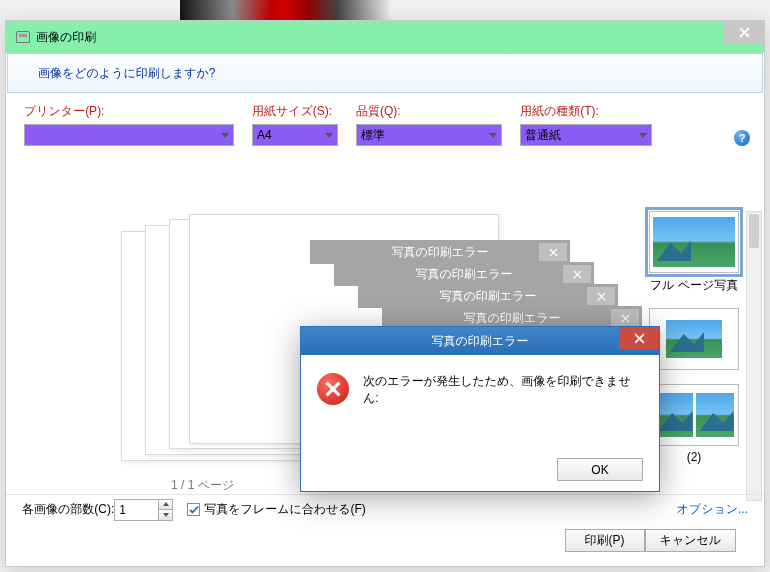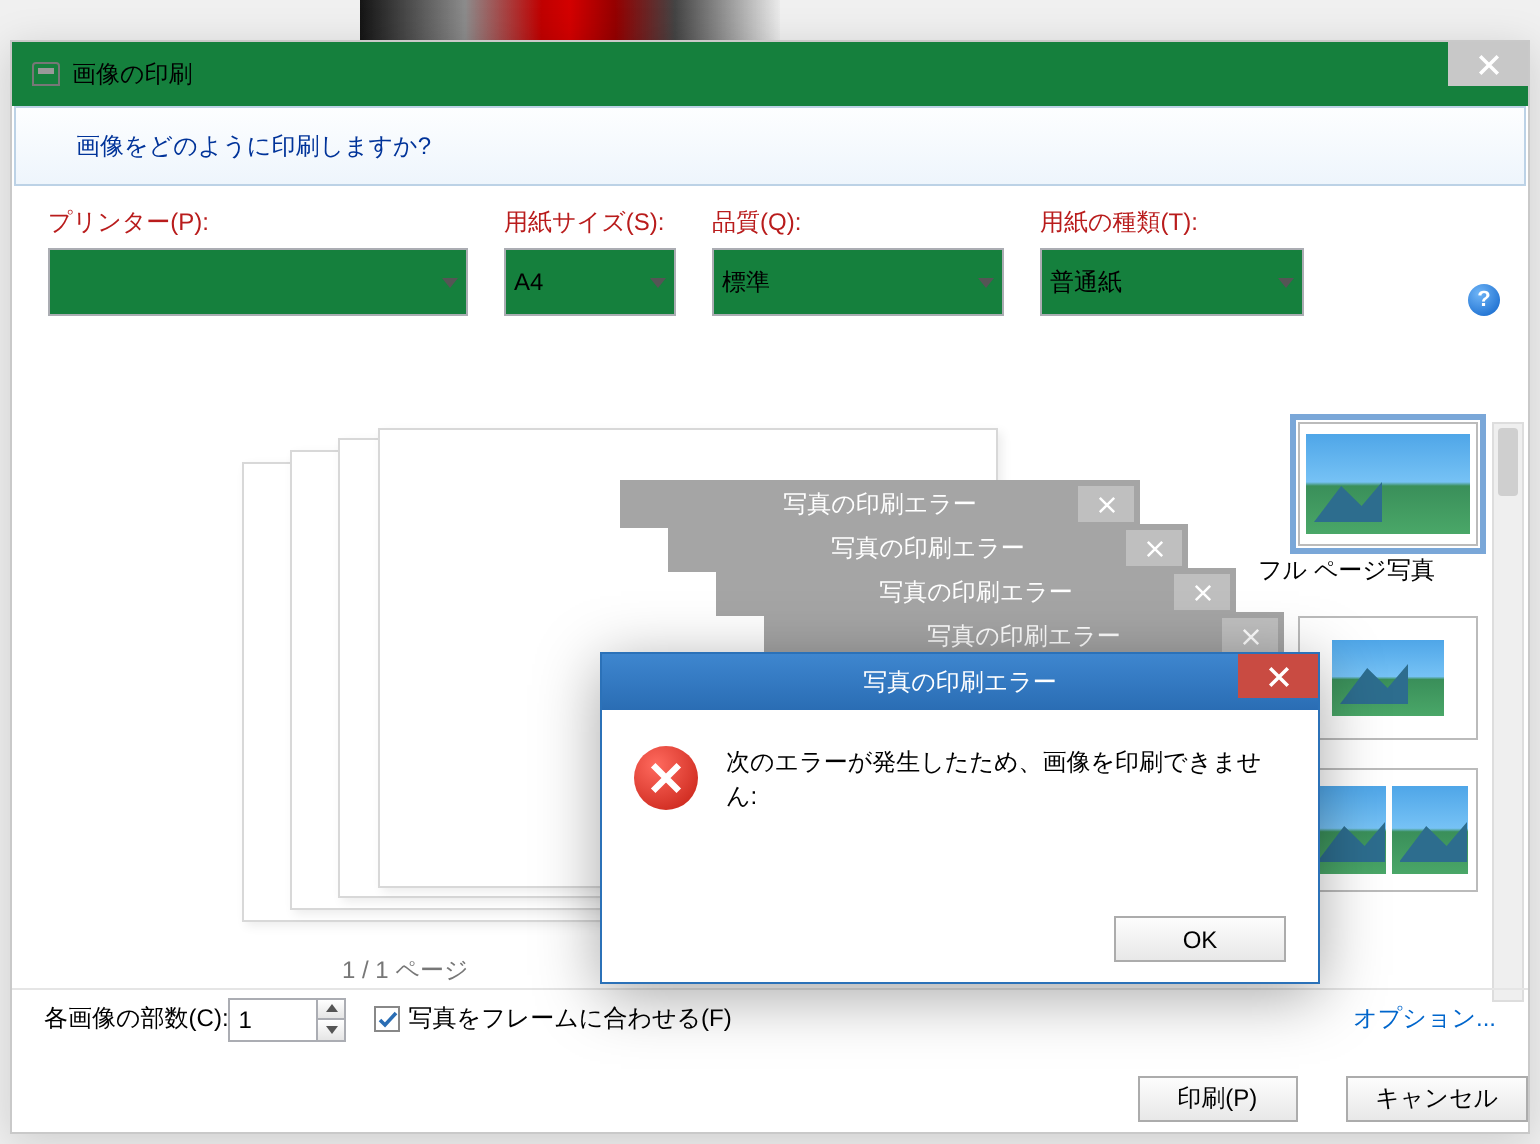--- a/index.html
+++ b/index.html
@@ -1,56 +1,56 @@
 <!DOCTYPE html>
 <html><head>
 <meta charset="utf-8">
 <style>
 *{box-sizing:border-box;margin:0;padding:0;font-family:"Meiryo UI","Yu Gothic UI",sans-serif;font-size:12px}
 body{background:#f0f0f0;width:770px;height:572px;overflow:hidden;position:relative}
 .partial-img{position:absolute;top:0;left:180px;width:210px;height:20px;background:linear-gradient(90deg,#333,#888,#b00,#555,#ccc);filter:contrast(1.4)}
 .main-window{position:absolute;top:20px;left:5px;right:5px;bottom:5px;background:#fff;border:1px solid #c9c9c9;box-shadow:0 4px 20px rgba(0,0,0,.15)}
-.title-row{height:32px;display:flex;align-items:center;padding:0 10px;background:#15803d;position:relative}
+.title-row{height:32px;display:flex;align-items:center;padding:0 10px;background:#86efac;position:relative}
 .title-row .printer-ico{width:14px;height:12px;border:1px solid #777;border-radius:2px 2px 0 0;margin-right:6px;position:relative}
 .title-row .printer-ico:after{content:"";position:absolute;left:2px;top:2px;right:2px;height:3px;background:#999}
 .close-x{position:absolute;right:0;top:0;width:40px;height:22px;background:#c8c8c8;color:#fff;display:flex;align-items:center;justify-content:center;cursor:default}
 .close-x svg{width:11px;height:11px}
 .banner{margin:0 1px;height:40px;background:linear-gradient(#fdfeff,#eef5fc);border:1px solid #bcd2e6;display:flex;align-items:center;padding-left:30px;color:#003399;font-size:14px}
 .options-row{display:flex;align-items:flex-end;gap:18px;padding:10px 18px 10px 18px;position:relative}
 .opt{display:flex;flex-direction:column;gap:4px}
 .opt label{color:#b91c1c}
-.sel{height:34px;border:1px solid #abadb3;background:#15803d;padding:0 4px;display:flex;align-items:center;justify-content:space-between;cursor:default}
+.sel{height:22px;border:1px solid #abadb3;background:#8b5cf6;padding:0 4px;display:flex;align-items:center;justify-content:space-between;cursor:default}
 .sel .chev{width:0;height:0;border-left:4px solid transparent;border-right:4px solid transparent;border-top:5px solid #555;margin-left:6px}
 .help-ico{width:16px;height:16px;border-radius:50%;background:radial-gradient(circle at 35% 30%,#6fb5f7,#0d62c9);color:#fff;font-weight:bold;display:flex;align-items:center;justify-content:center;position:absolute;right:14px;bottom:10px;font-size:11px;cursor:pointer}
 .work-area{position:absolute;top:190px;left:-5px;right:-5px;height:300px}
 .preview-stack{position:absolute;left:120px;top:0;width:360px;height:270px}
 .sheet{position:absolute;width:310px;height:230px;background:#fff;border:1px solid #d8d8d8;box-shadow:2px 2px 5px rgba(0,0,0,.08)}
 .page-indicator{position:absolute;left:170px;top:266px;color:#777}
 .layout-panel{position:absolute;right:10px;top:0;width:130px;height:290px}
-.layout-item{text-align:left;margin-bottom:14px}
+.layout-item{text-align:center;margin-bottom:14px}
 .thumb{width:90px;height:62px;margin:0 auto 4px;border:1px solid #bbb;background:#fff;display:flex;align-items:center;justify-content:center;overflow:hidden}
 .thumb.selected{outline:3px solid #7aa7d8;outline-offset:1px}
 .landscape{width:82px;height:50px;background:linear-gradient(#4fa6e8 0%,#76c2f5 48%,#3a8f5a 52%,#4aa768 100%);position:relative}
 .landscape:after{content:"";position:absolute;left:4px;bottom:6px;width:34px;height:20px;background:#2d6d8e;clip-path:polygon(0 100%,40% 10%,70% 60%,100% 0,100% 100%)}
 .thumb-split{display:flex;gap:3px}
 .thumb-split .landscape{width:38px;height:44px}
 .scrollbar{position:absolute;right:-3px;top:0;width:16px;height:290px;background:#efefef;border:1px solid #ddd}
 .scroll-thumb{position:absolute;top:2px;left:2px;right:2px;height:34px;background:#cfcfcf;border-radius:2px}
 .bottom-row{position:absolute;bottom:42px;left:0;right:0;height:30px;display:flex;align-items:center;padding:0 16px;gap:0;border-top:1px solid #e5e5e5}
 .spin{display:flex;align-items:stretch;height:22px}
 .spin input{width:44px;border:1px solid #abadb3;padding:0 4px;border-right:none}
 .spin-btns{width:15px;display:flex;flex-direction:column;border:1px solid #abadb3}
 .spin-btns div{flex:1;display:flex;align-items:center;justify-content:center;background:linear-gradient(#fff,#e5e5e5)}
 .spin-btns div:first-child{border-bottom:1px solid #abadb3}
 .tri-u{width:0;height:0;border-left:3px solid transparent;border-right:3px solid transparent;border-bottom:4px solid #555}
 .tri-d{width:0;height:0;border-left:3px solid transparent;border-right:3px solid transparent;border-top:4px solid #555}
 .chk{width:13px;height:13px;border:1px solid #888;background:#fff;display:inline-flex;align-items:center;justify-content:center;margin-right:4px}
 .chk svg{width:10px;height:10px}
 .link{color:#0066cc;margin-left:auto;cursor:pointer}
-.action-row{position:absolute;bottom:5px;right:0;height:32px;display:flex;align-items:flex-end;gap:24px}
+.action-row{position:absolute;bottom:5px;right:28px;height:32px;display:flex;align-items:flex-start;gap:0}
 .btn{height:23px;min-width:80px;padding:0 14px;border:1px solid #acacac;background:linear-gradient(#fdfdfd,#e8e8e8);display:flex;align-items:center;justify-content:center;cursor:default}
 .err-bar{position:absolute;height:24px;background:#a5a5a5;color:#fff;display:flex;align-items:center;justify-content:center;font-size:12px}
 .err-bar .mini-x{position:absolute;right:3px;top:3px;width:28px;height:18px;background:#bfbfbf;display:flex;align-items:center;justify-content:center}
 .err-stack{position:absolute;left:310px;top:240px}
 .dialog{position:absolute;left:300px;top:326px;width:360px;height:166px;border:1px solid #2b71b8;background:#fff;box-shadow:0 6px 30px rgba(0,0,0,.35)}
 .dialog-title{height:28px;background:linear-gradient(#3e86cf,#2a6db4);color:#fff;display:flex;align-items:center;justify-content:center;position:relative;font-size:12px}
 .dialog-title .dlg-x{position:absolute;right:0;top:0;width:40px;height:22px;background:#c94b42;display:flex;align-items:center;justify-content:center;cursor:pointer}
 .dialog-body{padding:18px 16px;display:flex;gap:14px;align-items:flex-start}
 .err-icon{width:32px;height:32px;border-radius:50%;background:radial-gradient(circle at 35% 30%,#ff6a5e,#c41d12);display:flex;align-items:center;justify-content:center;flex-shrink:0}
 .err-icon svg{width:16px;height:16px}

